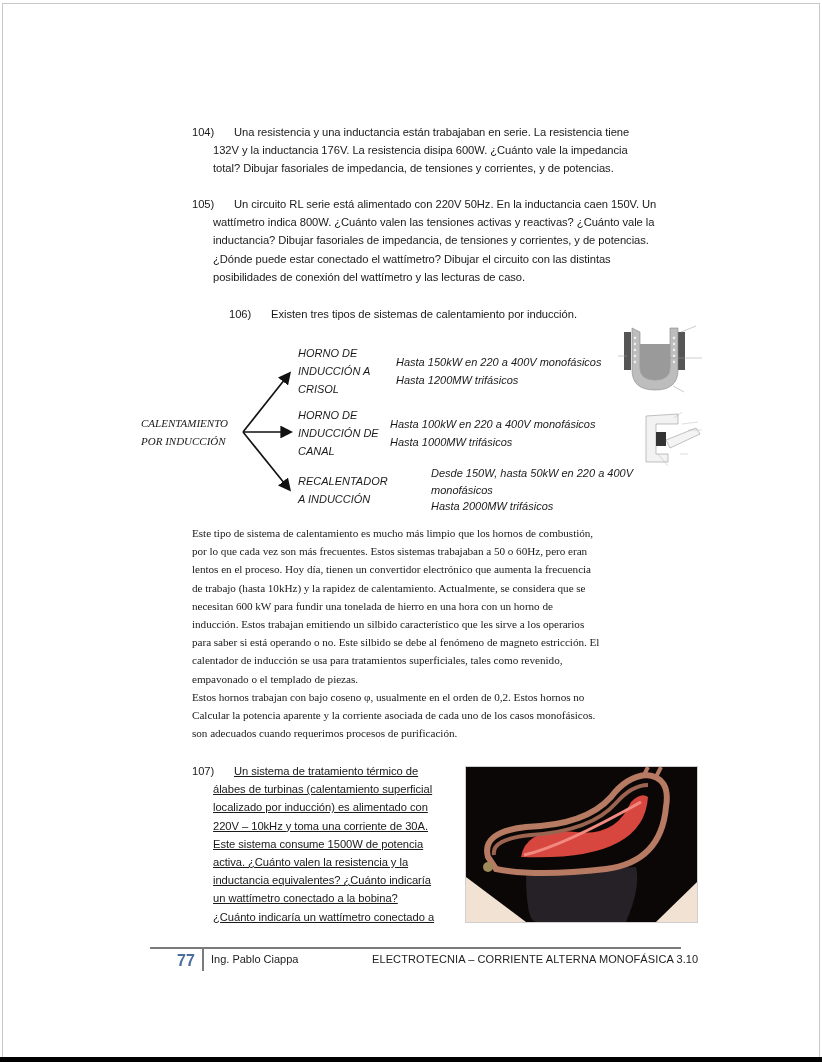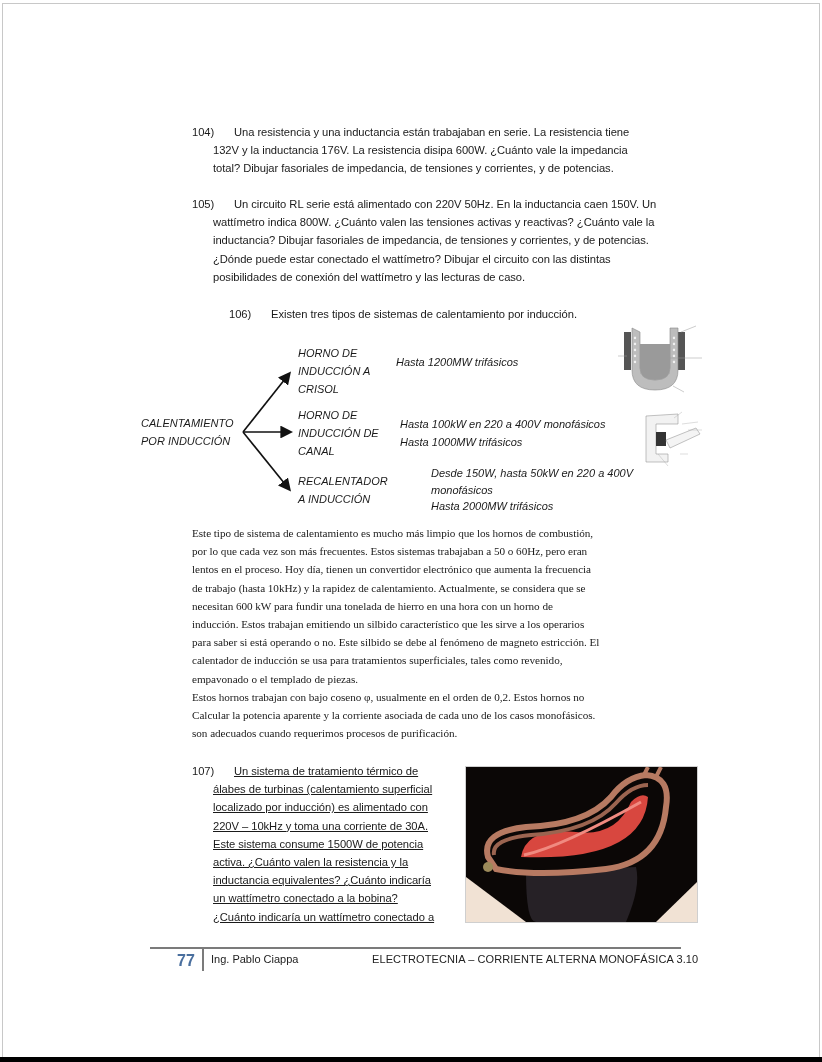--- a/index.html
+++ b/index.html
@@ -51,21 +51,21 @@
   <div class="indent">inductancia? Dibujar fasoriales de impedancia, de tensiones y corrientes, y de potencias.</div>
   <div class="indent">¿Dónde puede estar conectado el wattímetro? Dibujar el circuito con las distintas</div>
   <div class="indent">posibilidades de conexión del wattímetro y las lecturas de caso.</div>
 </div>
 
 <div class="p" style="left:192px; top:305px; width:480px;margin-left:37px;">
   <span class="num">106)</span><span>Existen tres tipos de sistemas de calentamiento por inducción.</span>
 </div>
 
 <div>
-  <div class="it" style="left:141px; top:414px;">
+  <div class="it" style="left:141px; top:414px;font-family:Liberation Serif, serif;">
     <div>CALENTAMIENTO</div>
     <div>POR INDUCCIÓN</div>
   </div>
 
   <svg class="arrows" width="822" height="1062">
     <defs>
       <marker id="ah" markerWidth="8" markerHeight="8" refX="6" refY="4" orient="auto">
         <path d="M0,0 L8,4 L0,8 Z" fill="#111"></path>
       </marker>
     </defs>
@@ -73,20 +73,21 @@
     <line x1="243" y1="432" x2="290" y2="432" stroke="#111" stroke-width="1.6" marker-end="url(#ah)"></line>
     <line x1="243" y1="432" x2="289" y2="489" stroke="#111" stroke-width="1.6" marker-end="url(#ah)"></line>
   </svg>
 
   <div class="it" style="left:298px; top:344px;">
     <div>HORNO DE</div>
     <div>INDUCCIÓN A</div>
     <div>CRISOL</div>
   </div>
   <div class="it" style="left:396px; top:353px;">
+    <div>Hasta 150kW en 220 a 400V monofásicos</div>
     <div>Hasta 1200MW trifásicos</div>
   </div>
   <svg class="fig-crisol" viewBox="0 0 86 72">
     <rect x="6" y="10" width="7" height="38" fill="#555"></rect>
     <rect x="60" y="10" width="7" height="38" fill="#555"></rect>
     <path d="M14,6 L22,10 L22,46 Q22,58 37,58 Q52,58 52,46 L52,6 L60,6 L60,48 Q60,68 37,68 Q14,68 14,48 Z" fill="#bdbdbd" stroke="#888" stroke-width="0.6"></path>
     <path d="M22,22 L52,22 L52,46 Q52,58 37,58 Q22,58 22,46 Z" fill="#9a9a9a"></path>
     <g fill="#fff" stroke="#999" stroke-width="0.3">
       <circle cx="17" cy="16" r="1.4"></circle>
         <circle cx="17" cy="22" r="1.4"></circle>
@@ -103,21 +104,21 @@
     <line x1="0" y1="34" x2="9" y2="34" stroke="#999" stroke-width="0.5"></line>
     <line x1="63" y1="10" x2="78" y2="4" stroke="#999" stroke-width="0.5"></line>
     <line x1="55" y1="64" x2="66" y2="70" stroke="#999" stroke-width="0.5"></line>
   </svg>
 
   <div class="it" style="left:298px; top:406px;">
     <div>HORNO DE</div>
     <div>INDUCCIÓN DE</div>
     <div>CANAL</div>
   </div>
-  <div class="it" style="left:400px; top:415px;">
+  <div class="it" style="left:390px; top:415px;">
     <div>Hasta 100kW en 220 a 400V monofásicos</div>
     <div>Hasta 1000MW trifásicos</div>
   </div>
   <svg class="fig-canal" viewBox="0 0 66 58">
     <path d="M8,6 L40,4 L40,14 L18,14 L18,44 L30,44 L30,52 L8,52 Z" fill="#f2f2f2" stroke="#999" stroke-width="0.6"></path>
     <rect x="18" y="22" width="10" height="14" fill="#333"></rect>
     <path d="M28,30 L58,18 L62,24 L32,38 Z" fill="#f4f4f4" stroke="#999" stroke-width="0.6"></path>
     <g stroke="#aaa" stroke-width="0.4">
       <line x1="36" y1="8" x2="44" y2="2"></line>
         <line x1="44" y1="14" x2="60" y2="12"></line>

